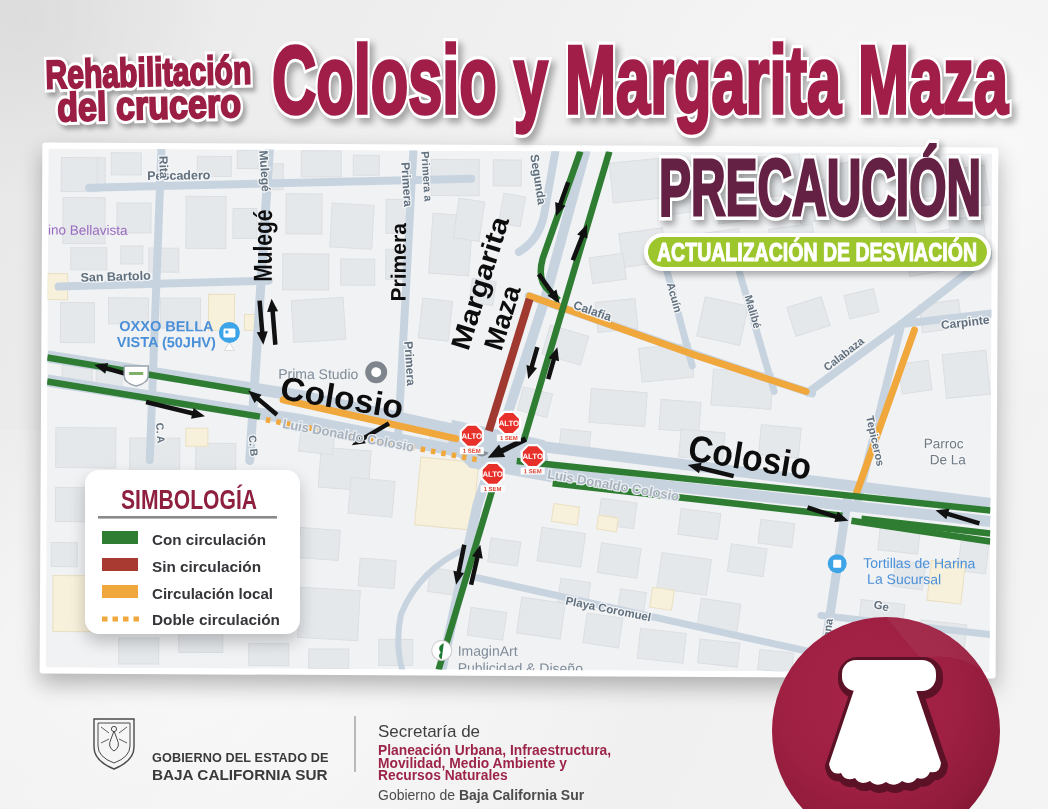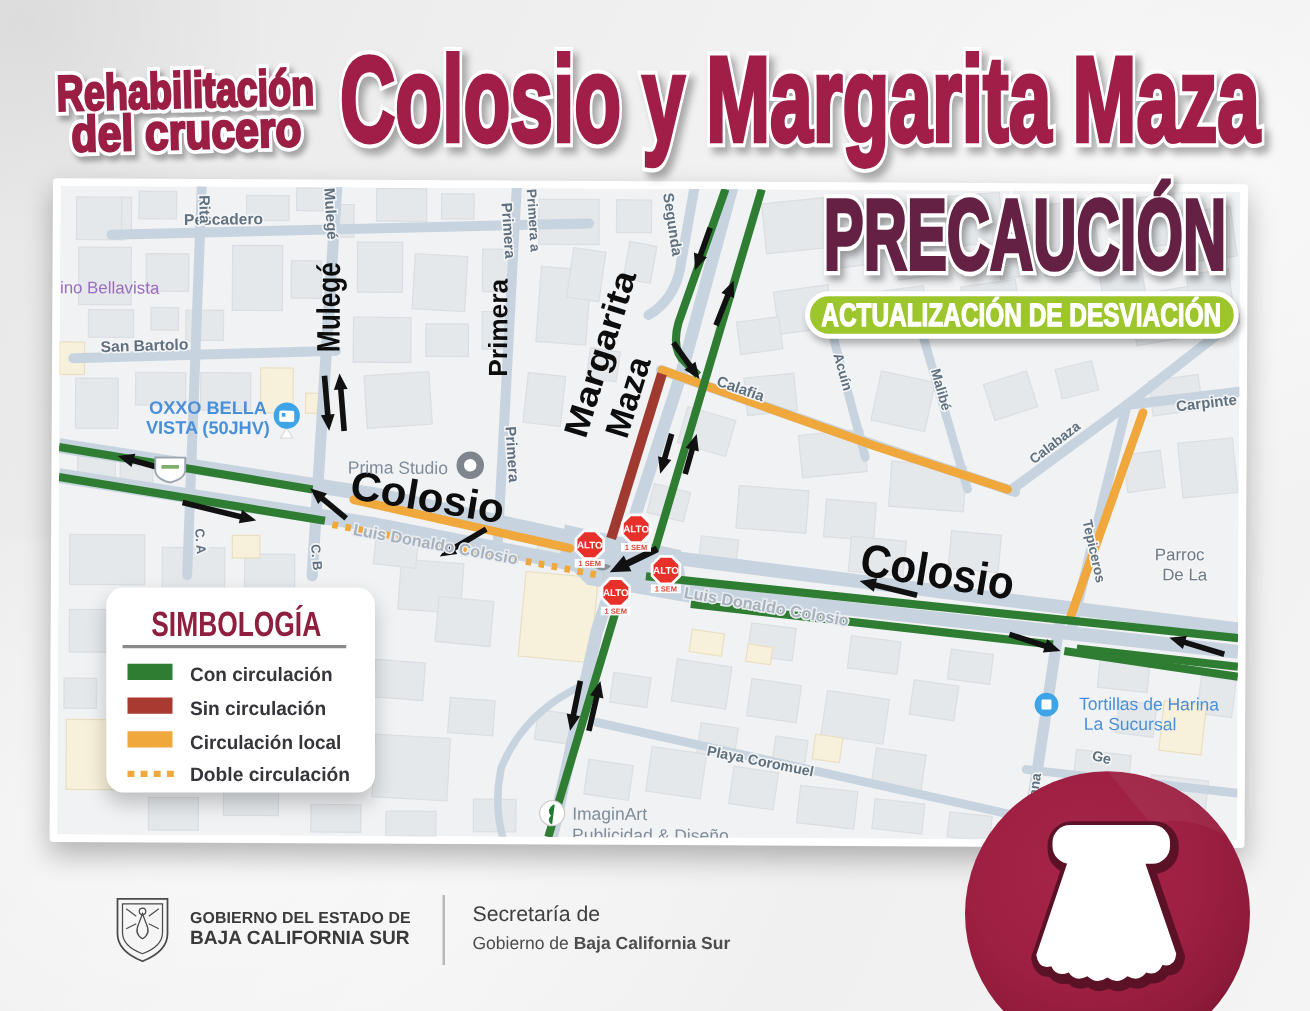--- a/index.html
+++ b/index.html
@@ -443,28 +443,29 @@
   <g fill="none" stroke="#4a4a4a" stroke-width="1.4">
     <path d="M6 6 h40 v28 q0 14 -20 22 q-20 -8 -20 -22 Z"></path>
     <path d="M10 10 h32 v23 q0 11 -16 17 q-16 -6 -16 -17 Z" stroke-width="1"></path>
     <path d="M26 18 l-3 8 q-4 8 3 12 q7 -4 3 -12 Z" stroke-width="1"></path>
     <circle cx="26" cy="16" r="2.6" stroke-width="1"></circle>
     <path d="M13 14 l8 6 M39 14 l-8 6 M13 30 l8 -4 M39 30 l-8 -4" stroke-width="0.9"></path>
   </g>
 </svg>
 
 <div class="abs" style="left:152px;top:727px;width:220px;color:#3a3a3a;font-weight:bold;">
-  <div style="font-size:12.7px;letter-spacing:.1px;">GOBIERNO DEL ESTADO DE</div>
+  <div style="font-size:12.7px;letter-spacing:.1px;margin-top:24px;">GOBIERNO DEL ESTADO DE</div>
   <div style="font-size:15.3px;margin-top:1px;">BAJA CALIFORNIA SUR</div>
 </div>
 
 <div class="abs" style="left:354px;top:716px;width:1.5px;height:56px;background:#b9b9b9;"></div>
 
 <div class="abs" style="left:378px;top:722px;width:280px;">
   <div style="font-size:17px;color:#3f3f3f;">Secretaría de</div>
+  <div style="font-size:13.8px;font-weight:bold;color:#9d2449;line-height:12.6px;margin-top:3px;">Planeación Urbana, Infraestructura,<br>Movilidad, Medio Ambiente y<br>Recursos Naturales</div>
   <div style="font-size:14px;color:#4c4c4c;margin-top:4px;">Gobierno de <b>Baja California Sur</b></div>
 </div>
 
 <svg class="abs" style="left:765px;top:610px;" width="245" height="199" viewBox="0 0 245 199">
   <defs>
     <radialGradient id="circ" cx="42%" cy="35%" r="75%">
       <stop offset="0%" stop-color="#a72548"></stop>
       <stop offset="55%" stop-color="#9d1f42"></stop>
       <stop offset="82%" stop-color="#8e1a39"></stop>
       <stop offset="100%" stop-color="#71122c"></stop>

